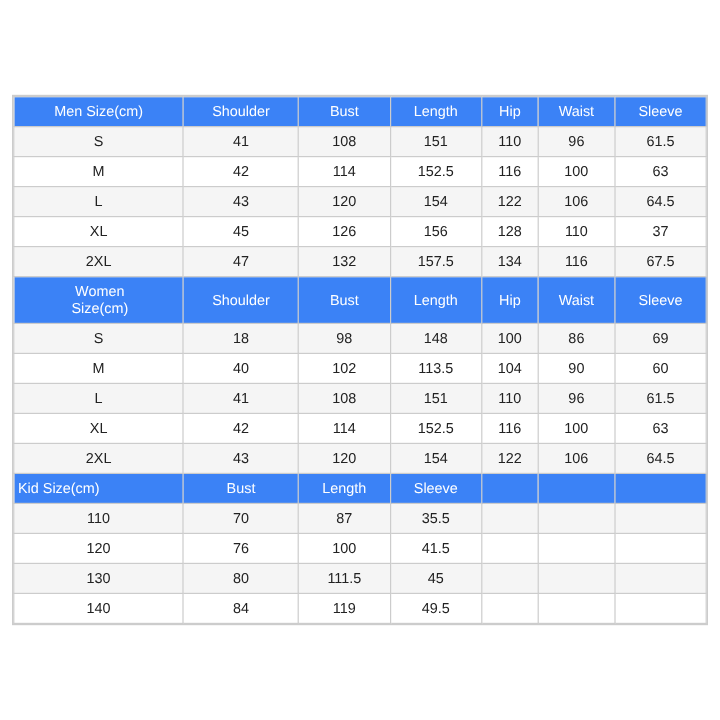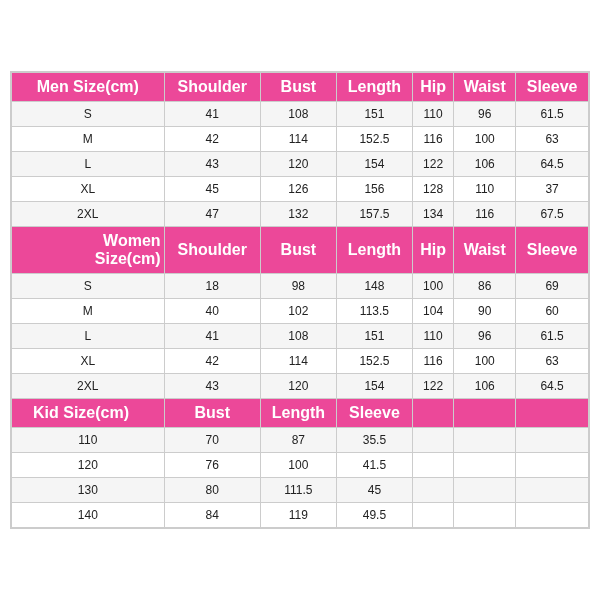--- a/index.html
+++ b/index.html
@@ -20,24 +20,24 @@
     table {
       width: 100%;
       border-collapse: collapse;
     }
     th, td {
       border: 1px solid #ccc;
       text-align: center;
       padding: 5px 3px;
     }
     .header-row th {
-      background: #ec4899;
+      background: #3b82f6;
       color: #fff;
-      font-weight: bold;
-      font-size: 16px;
+      font-weight: normal;
+      font-size: 12px;
     }
     .data-row td {
       background: #fff;
       color: #222;
     }
     .data-row:nth-child(even) td {
       background: #f5f5f5;
     }
   </style>
 </head>
@@ -97,21 +97,21 @@
       <td>2XL</td>
       <td>47</td>
       <td>132</td>
       <td>157.5</td>
       <td>134</td>
       <td>116</td>
       <td>67.5</td>
     </tr>
 
     <tr class="header-row">
-      <th style="text-align:right;padding-left:5px;">Women<br>Size(cm)</th>
+      <th style="text-align:center;padding-left:5px;">Women<br>Size(cm)</th>
       <th>Shoulder</th>
       <th>Bust</th>
       <th>Length</th>
       <th>Hip</th>
       <th>Waist</th>
       <th>Sleeve</th>
     </tr>
 
     <tr class="data-row">
       <td>S</td>
@@ -153,21 +153,21 @@
       <td>2XL</td>
       <td>43</td>
       <td>120</td>
       <td>154</td>
       <td>122</td>
       <td>106</td>
       <td>64.5</td>
     </tr>
 
     <tr class="header-row">
-      <th style="text-align:left;padding-left:21px;margin-left:12px;">Kid Size(cm)</th>
+      <th style="text-align:left;padding-left:3px;margin-left:12px;">Kid Size(cm)</th>
       <th>Bust</th>
       <th>Length</th>
       <th>Sleeve</th>
       <th></th>
       <th></th>
       <th></th>
     </tr>
 
     <tr class="data-row">
       <td>110</td>

